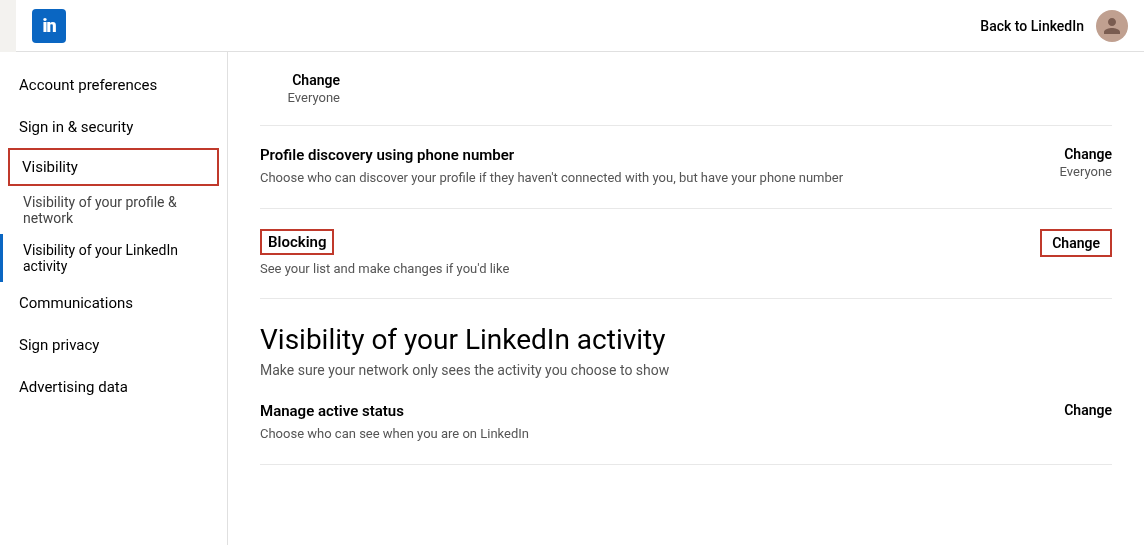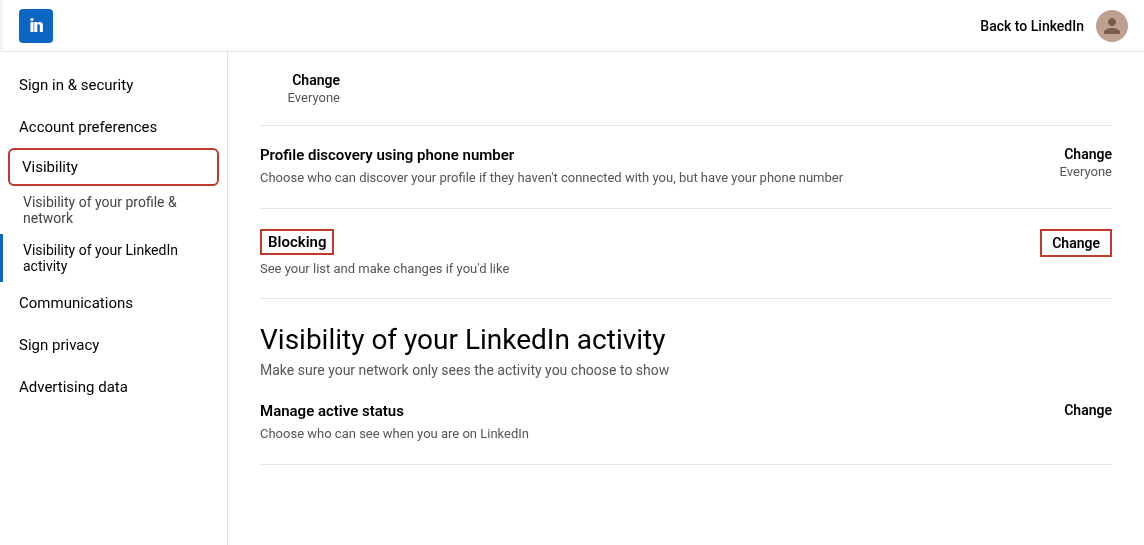--- a/index.html
+++ b/index.html
@@ -8,21 +8,21 @@
     
     .topnav {
       background: #fff;
       border-bottom: 1px solid #e0e0e0;
       display: flex;
       align-items: center;
       justify-content: space-between;
       padding: 0 16px;
       height: 52px;
       position: fixed;
-      top: 0; left: 3px; right: 0;
+      top: 0; left: 16px; right: 0;
       z-index: 100;
     }
     .linkedin-logo {
       width: 34px; height: 34px;
       background: #0a66c2;
       border-radius: 4px;
       display: flex; align-items: center; justify-content: center;
       color: #fff; font-weight: 900; font-size: 18px; letter-spacing: -1px;
     }
     .topnav-right {
@@ -60,21 +60,21 @@
       cursor: pointer;
       font-size: 15px;
       color: #000;
       border-left: 3px solid transparent;
     }
     .sidebar-item.outlined {
       border: 2px solid #c0392b;
       border-left: 2px solid #c0392b;
       margin: 0 8px;
       padding: 8px 12px;
-      border-radius: 6px;
+      border-radius: 0;
     }
     .sidebar-sub {
       padding: 8px 16px 8px 20px;
       font-size: 14px;
       color: #444;
       cursor: pointer;
       border-left: 3px solid transparent;
     }
     .sidebar-sub.active-sub {
       border-left: 3px solid #0a66c2;
@@ -172,22 +172,22 @@
       <svg width="20" height="20" viewBox="0 0 24 24" fill="#7a5c50">
           <path d="M12 12c2.7 0 4.8-2.1 4.8-4.8S14.7 2.4 12 2.4 7.2 4.5 7.2 7.2 9.3 12 12 12zm0 2.4c-3.2 0-9.6 1.6-9.6 4.8v2.4h19.2v-2.4c0-3.2-6.4-4.8-9.6-4.8z"></path>
         </svg>
     </div>
   </div>
 </nav>
 
 <div class="layout">
 
   <aside class="sidebar">
+    <div class="sidebar-item">Account preferences</div>
     <div class="sidebar-item">Sign in &amp; security</div>
-    <div class="sidebar-item">Account preferences</div>
     <div class="sidebar-item outlined">Visibility</div>
     <div class="sidebar-sub">Visibility of your profile &amp; network</div>
     <div class="sidebar-sub active-sub">Visibility of your LinkedIn activity</div>
     <div class="sidebar-item">Communications</div>
     <div class="sidebar-item">Sign privacy</div>
     <div class="sidebar-item">Advertising data</div>
   </aside>
 
   <main class="main">
 

